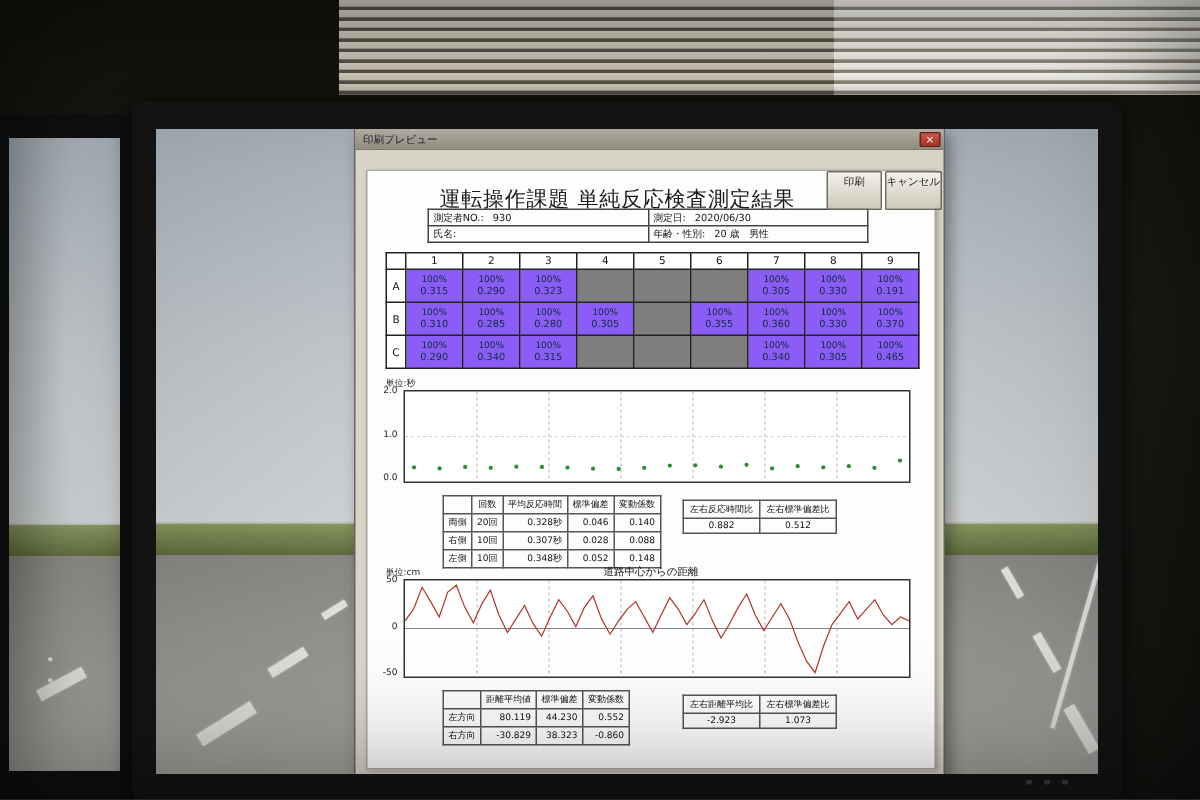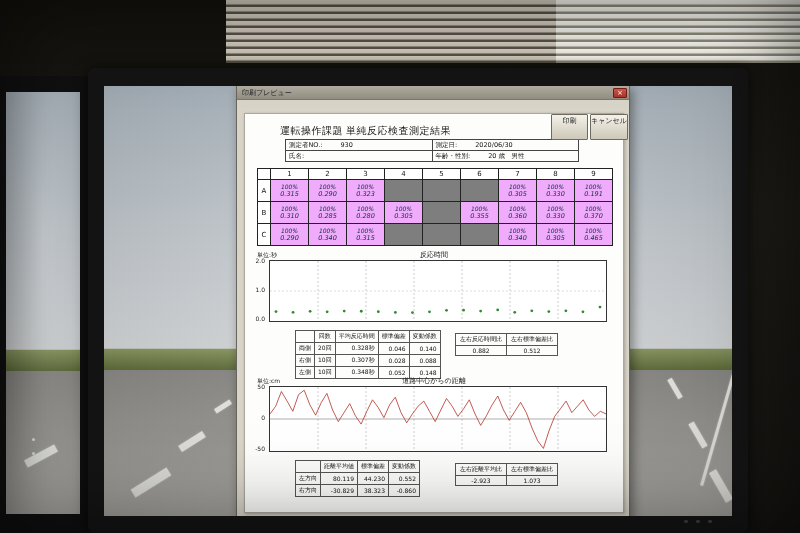--- a/index.html
+++ b/index.html
@@ -51,31 +51,31 @@
   .btn { position:absolute; top:28px; height:26px; z-index:5;
          background:linear-gradient(#f4f1e8,#cdc8b9); border:1px solid #6d6a5f; border-radius:1px;
          font-size:7px; color:#222; text-align:center; line-height:12px; }
   .btn-print  { left:314px; width:37px; }
   .btn-cancel { left:353px; width:38px; }
 
   
   .page { position:absolute; left:7px; top:27px; width:380px; height:400px;
           background:#fdfdfc; border:1px solid #a9a79e; box-shadow:1px 1px 3px rgba(0,0,0,0.25);
           color:#141414; }
-  .report-title { position:absolute; top:10px; left:35px; font-size:10px; letter-spacing:0.5px; color:#1a1a1a;font-family:Liberation Serif, serif; }
+  .report-title { position:absolute; top:10px; left:48px; font-size:14px; letter-spacing:0.5px; color:#1a1a1a; }
   .info { position:absolute; top:25px; left:40px; width:294px; border-collapse:collapse; }
   .info td { border:1px solid #444; height:11px; font-size:6.5px; padding:0 3px; width:50%; white-space:nowrap; }
-  .info .v { margin-left:18px; }
+  .info .v { margin-left:6px; }
 
   .gridwrap { position:absolute; top:54px; left:12px; width:356px; }
   .rg { border-collapse:collapse; width:100%; table-layout:fixed; }
   .rg th { border:1px solid #222; background:#fff; font-size:7px; font-weight:normal; height:11px; padding:0; }
   .rg .corner { width:13px; }
   .rg td { border:1px solid #222; height:22px; padding:0; vertical-align:middle; }
-  .rg td.on  { background:#f0abfc;font-style:italic; }
+  .rg td.on  { background:#8b5cf6; }
   .rg td.off { background:#7e7e7e; }
   .cellpct { font-size:6px;  text-align:center; line-height:1.5; color:#0b2f3a; }
   .cellval { font-size:6.5px; text-align:center; line-height:1.2; color:#0b2f3a; }
 
   .unitlab { position:absolute; left:12px; font-size:6px; color:#222; }
   .ctitle  { position:absolute; left:0; right:0; text-align:center; font-size:7px; color:#111; }
   .chartbox { position:absolute; left:24px; width:338px; border:1px solid #333; background:#fff; }
   .chartbox svg { display:block; }
   .ylab { position:absolute; font-size:6px; color:#222; width:14px; text-align:right; }
 
@@ -269,21 +269,20 @@
                     <td class="on">
                       <div class="cellpct">100%</div>
                       <div class="cellval">0.465</div>
                     </td>
                   </tr>
                 </tbody>
               </table>
             </div>
 
           <div class="unitlab" style="top:137px;">単位:秒</div>
-          <div class="ctitle" style="top:136px;">反応時間</div>
           <div class="ylab" style="top:143px;left:6px;">2.0</div>
           <div class="ylab" style="top:172px;left:6px;">1.0</div>
           <div class="ylab" style="top:201px;left:6px;">0.0</div>
           <div class="chartbox" style="top:146px;height:62px;">
               <svg width="336" height="60">
                 <line x1="48" y1="0" x2="48" y2="60" stroke="#999" stroke-width="0.5" stroke-dasharray="2,2"></line>
                 <line x1="96" y1="0" x2="96" y2="60" stroke="#999" stroke-width="0.5" stroke-dasharray="2,2"></line>
                 <line x1="144" y1="0" x2="144" y2="60" stroke="#999" stroke-width="0.5" stroke-dasharray="2,2"></line>
                 <line x1="192" y1="0" x2="192" y2="60" stroke="#999" stroke-width="0.5" stroke-dasharray="2,2"></line>
                 <line x1="240" y1="0" x2="240" y2="60" stroke="#999" stroke-width="0.5" stroke-dasharray="2,2"></line>

